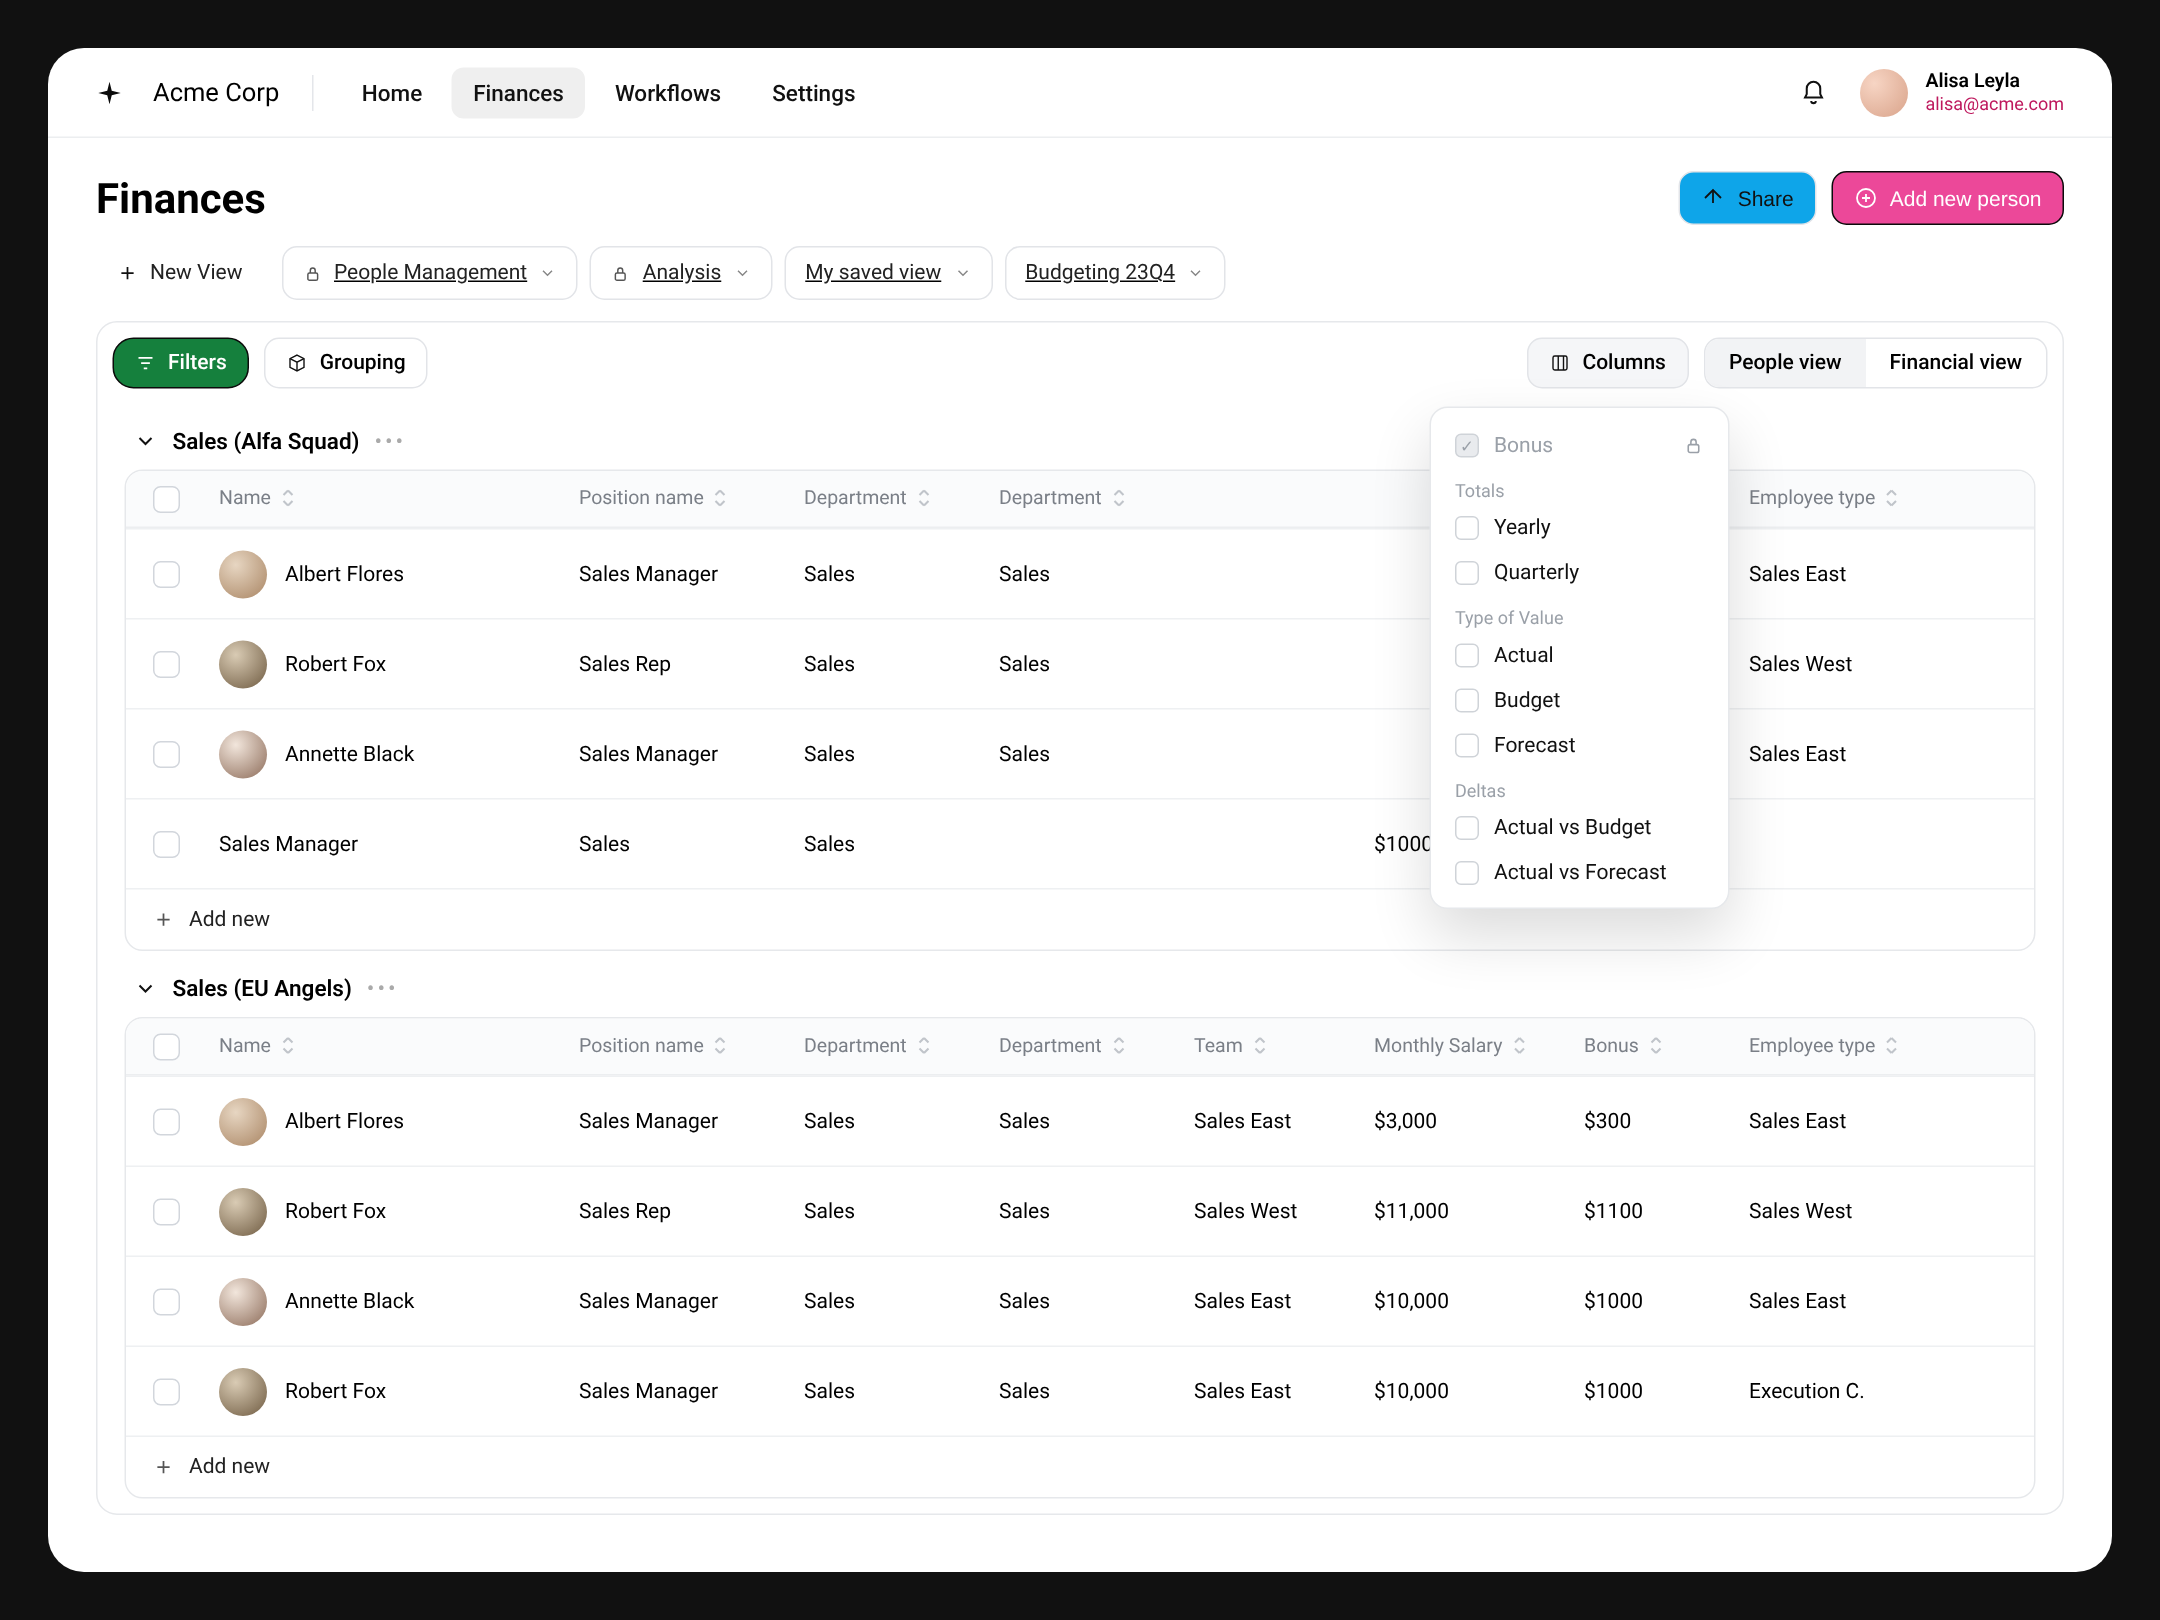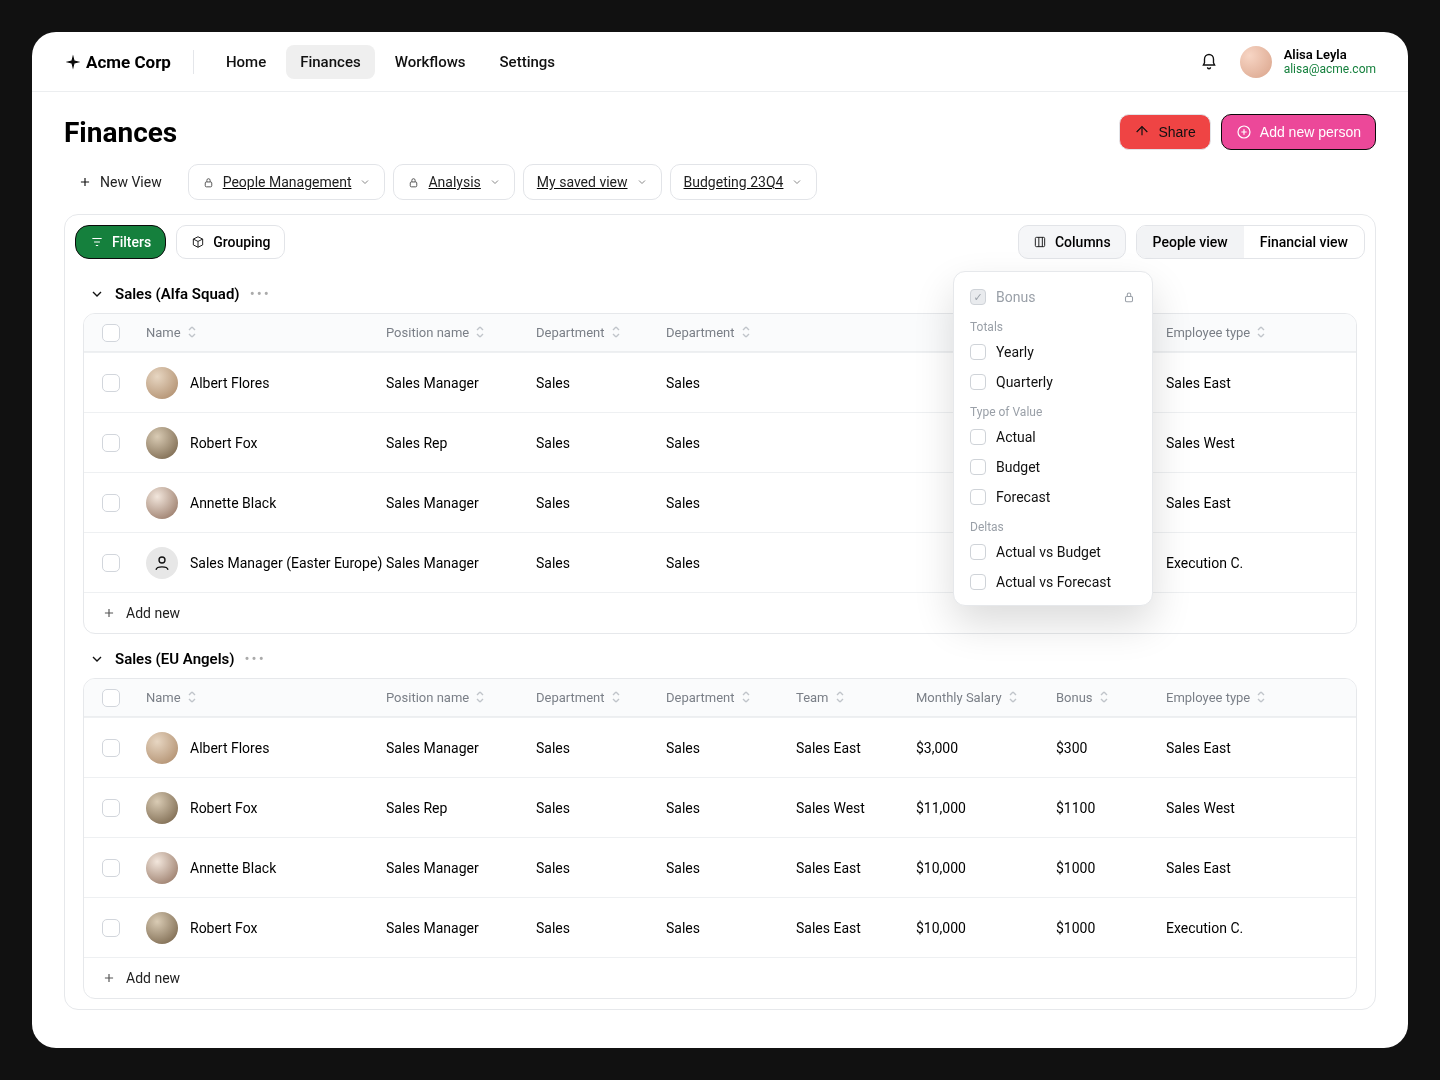--- a/index.html
+++ b/index.html
@@ -24,22 +24,22 @@
   .topbar {
     display: flex;
     align-items: center;
     padding: 0 32px;
     height: 60px;
     border-bottom: 1px solid #eceef0;
   }
   .logo {
     display: flex;
     align-items: center;
-    gap: 4px;
-    font-weight: 700;
+    gap: 20px;
+    font-weight: 400;
     font-size: 17px;
     text-align: center;
   }
   .nav-sep {
     width: 1px; height: 24px; background:#e4e6ea; margin: 0 18px 0 22px;
   }
   .topnav { display: flex; align-items: center; gap: 6px; }
   .topnav-item {
     padding: 8px 14px;
     font-size: 15px;
@@ -50,31 +50,31 @@
   }
   .topnav-item.active { background:#efefef; }
   .topbar-right { margin-left:auto; display:flex; align-items:center; gap:22px; }
   .bell { width:18px; height:18px; color:#111; }
   .user { display:flex; align-items:center; gap:12px; }
   .avatar-lg {
     width:32px; height:32px; border-radius:50%;
     background: radial-gradient(circle at 30% 30%, #f7d5c4, #d9a38a);
   }
   .user-name { font-size:13px; font-weight:600; line-height:1.2; }
-  .user-email { font-size:12px; color:#15803d; }
+  .user-email { font-size:12px; color:#be185d; }
   
   .titlebar {
     display:flex; align-items:center; justify-content:space-between;
     padding: 22px 32px 14px;
   }
   .page-title { font-size:28px; font-weight:700; }
   .title-actions { display:flex; gap:10px; }
   .btn {
     display:flex; align-items:center; gap:8px;
-    border:1px solid #e2e4e8; background:#ef4444; color:#111;
+    border:1px solid #e2e4e8; background:#0ea5e9; color:#111;
     padding:9px 14px; border-radius:10px; font-size:14px; font-weight:500;
     cursor:pointer;
   }
   .btn.primary { background:#ec4899; color:#fff; border-color:#0b0b0b; }
   .icon { display:inline-flex; }
   
   .viewtabs {
     display:flex; align-items:center; gap:12px; padding: 0 32px;
   }
   .viewtab {
@@ -473,29 +473,20 @@
               <div>Sales</div>
               <div></div>
               <div></div>
               <div>$1000</div>
               <div>Sales East</div>
             </div>
             <div class="gridrow">
               <div>
                 <div class="rowcb"></div>
               </div>
-              <div class="cell-name">
-                <div class="avatar-sm">
-                  <svg width="18" height="18" viewBox="0 0 24 24" fill="none" stroke="#111" stroke-width="1.8">
-                    <circle cx="12" cy="8" r="4"></circle>
-                    <path d="M4 21c1-5 15-5 16 0"></path>
-                  </svg>
-                </div>
-                <span>Sales Manager (Easter Europe)</span>
-              </div>
               <div>Sales Manager</div>
               <div>Sales</div>
               <div>Sales</div>
               <div></div>
               <div></div>
               <div>$1000</div>
               <div>Execution C.</div>
             </div>
             <div class="addrow">
               <span class="icon">

